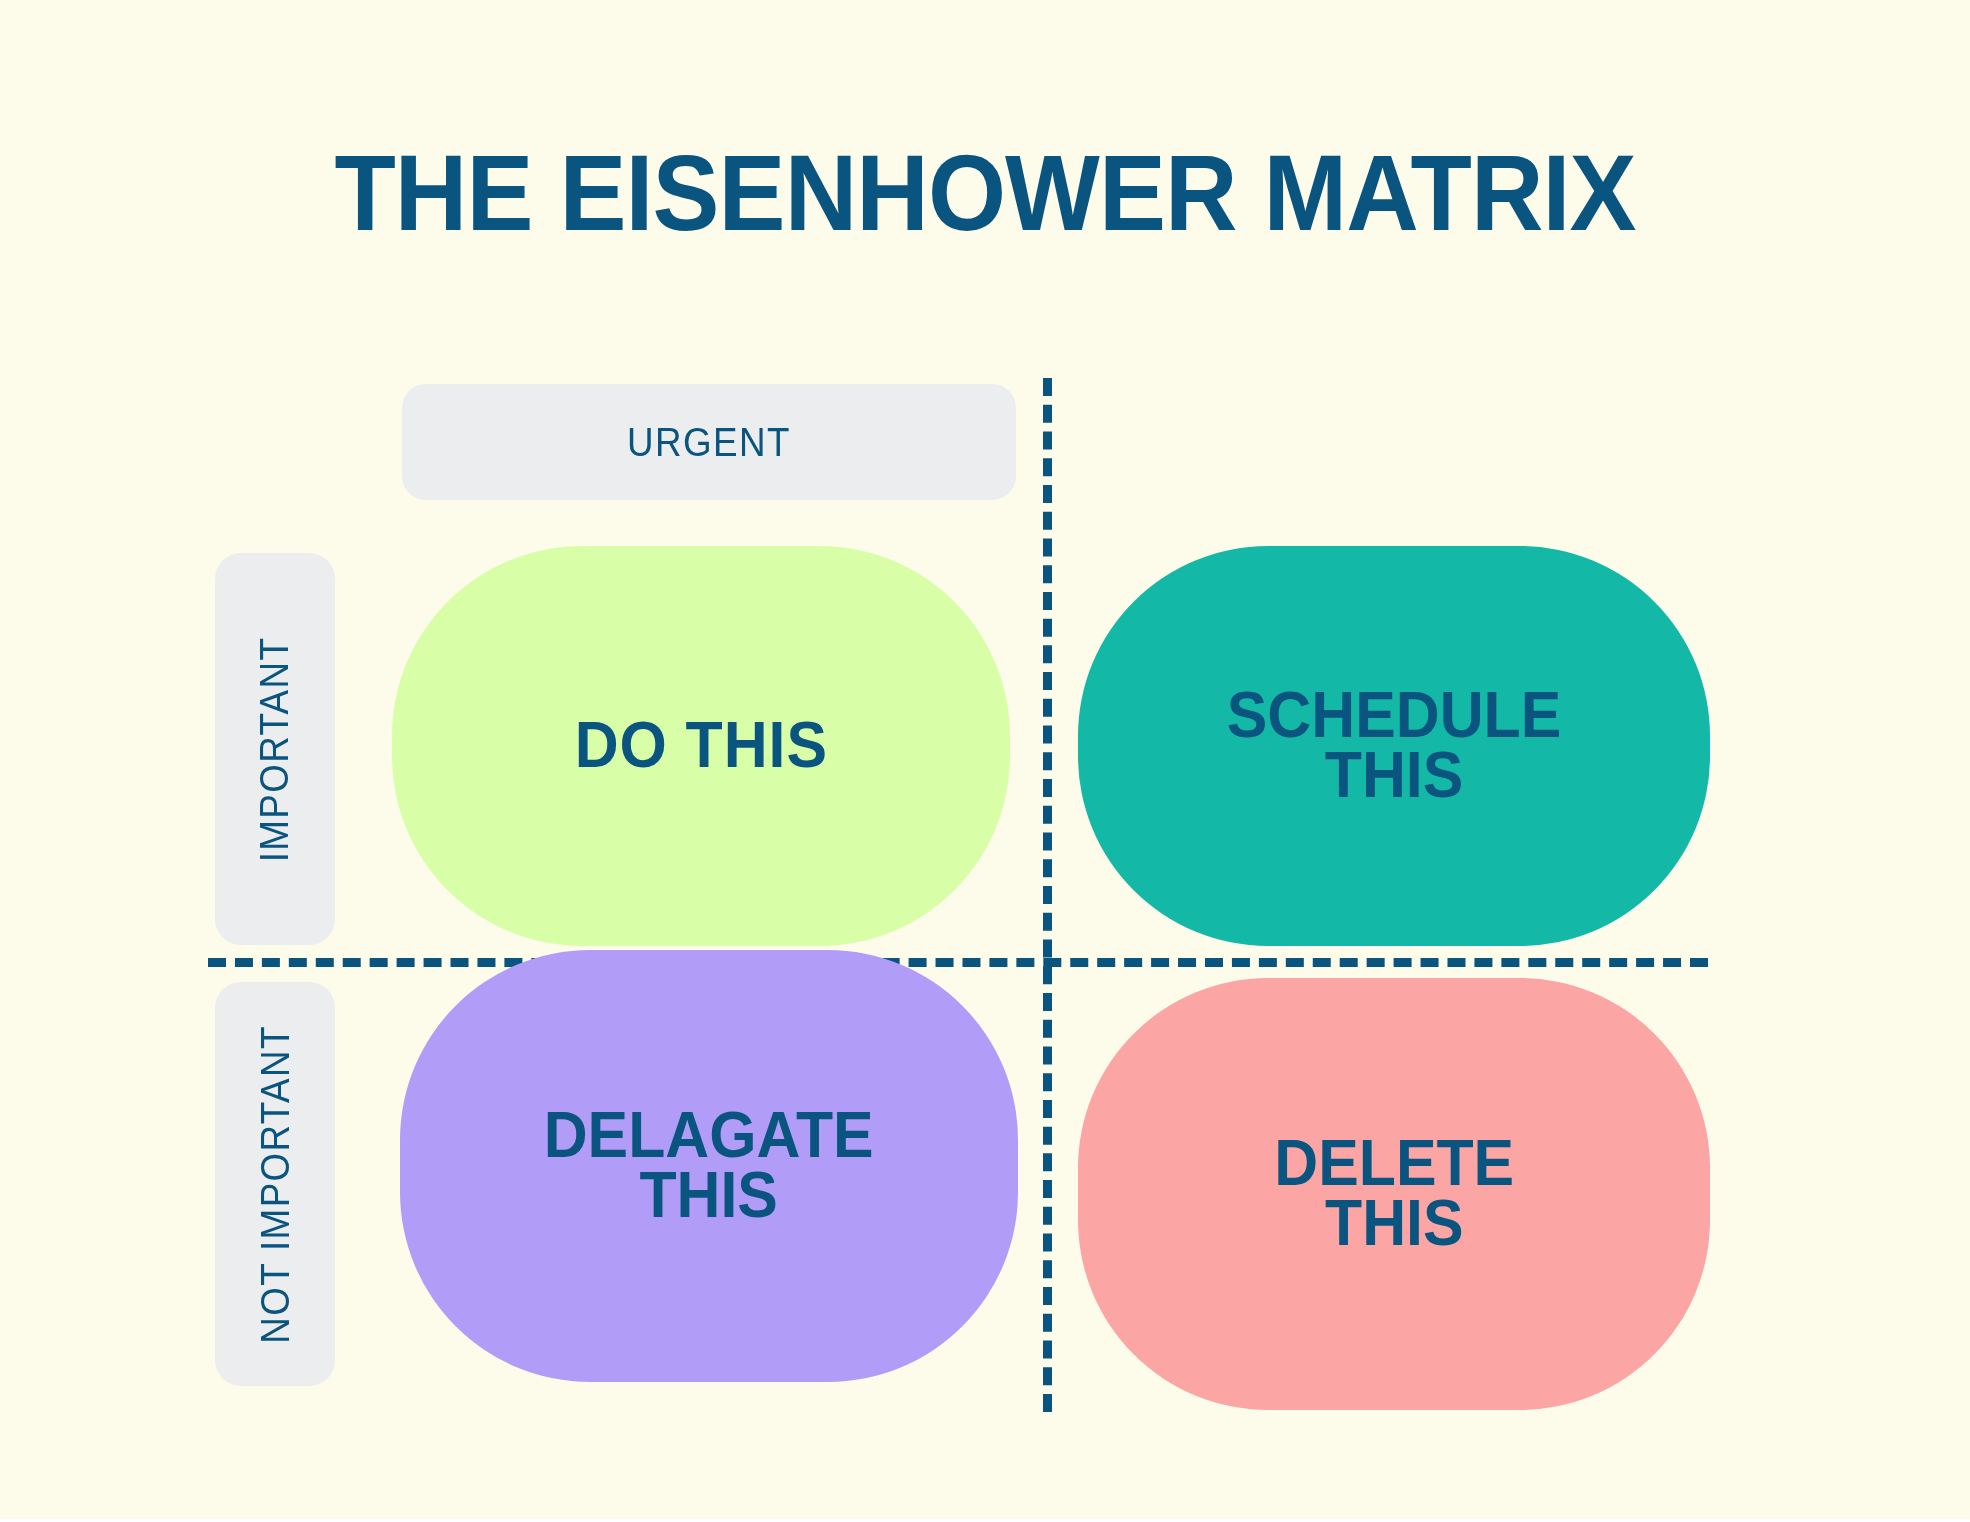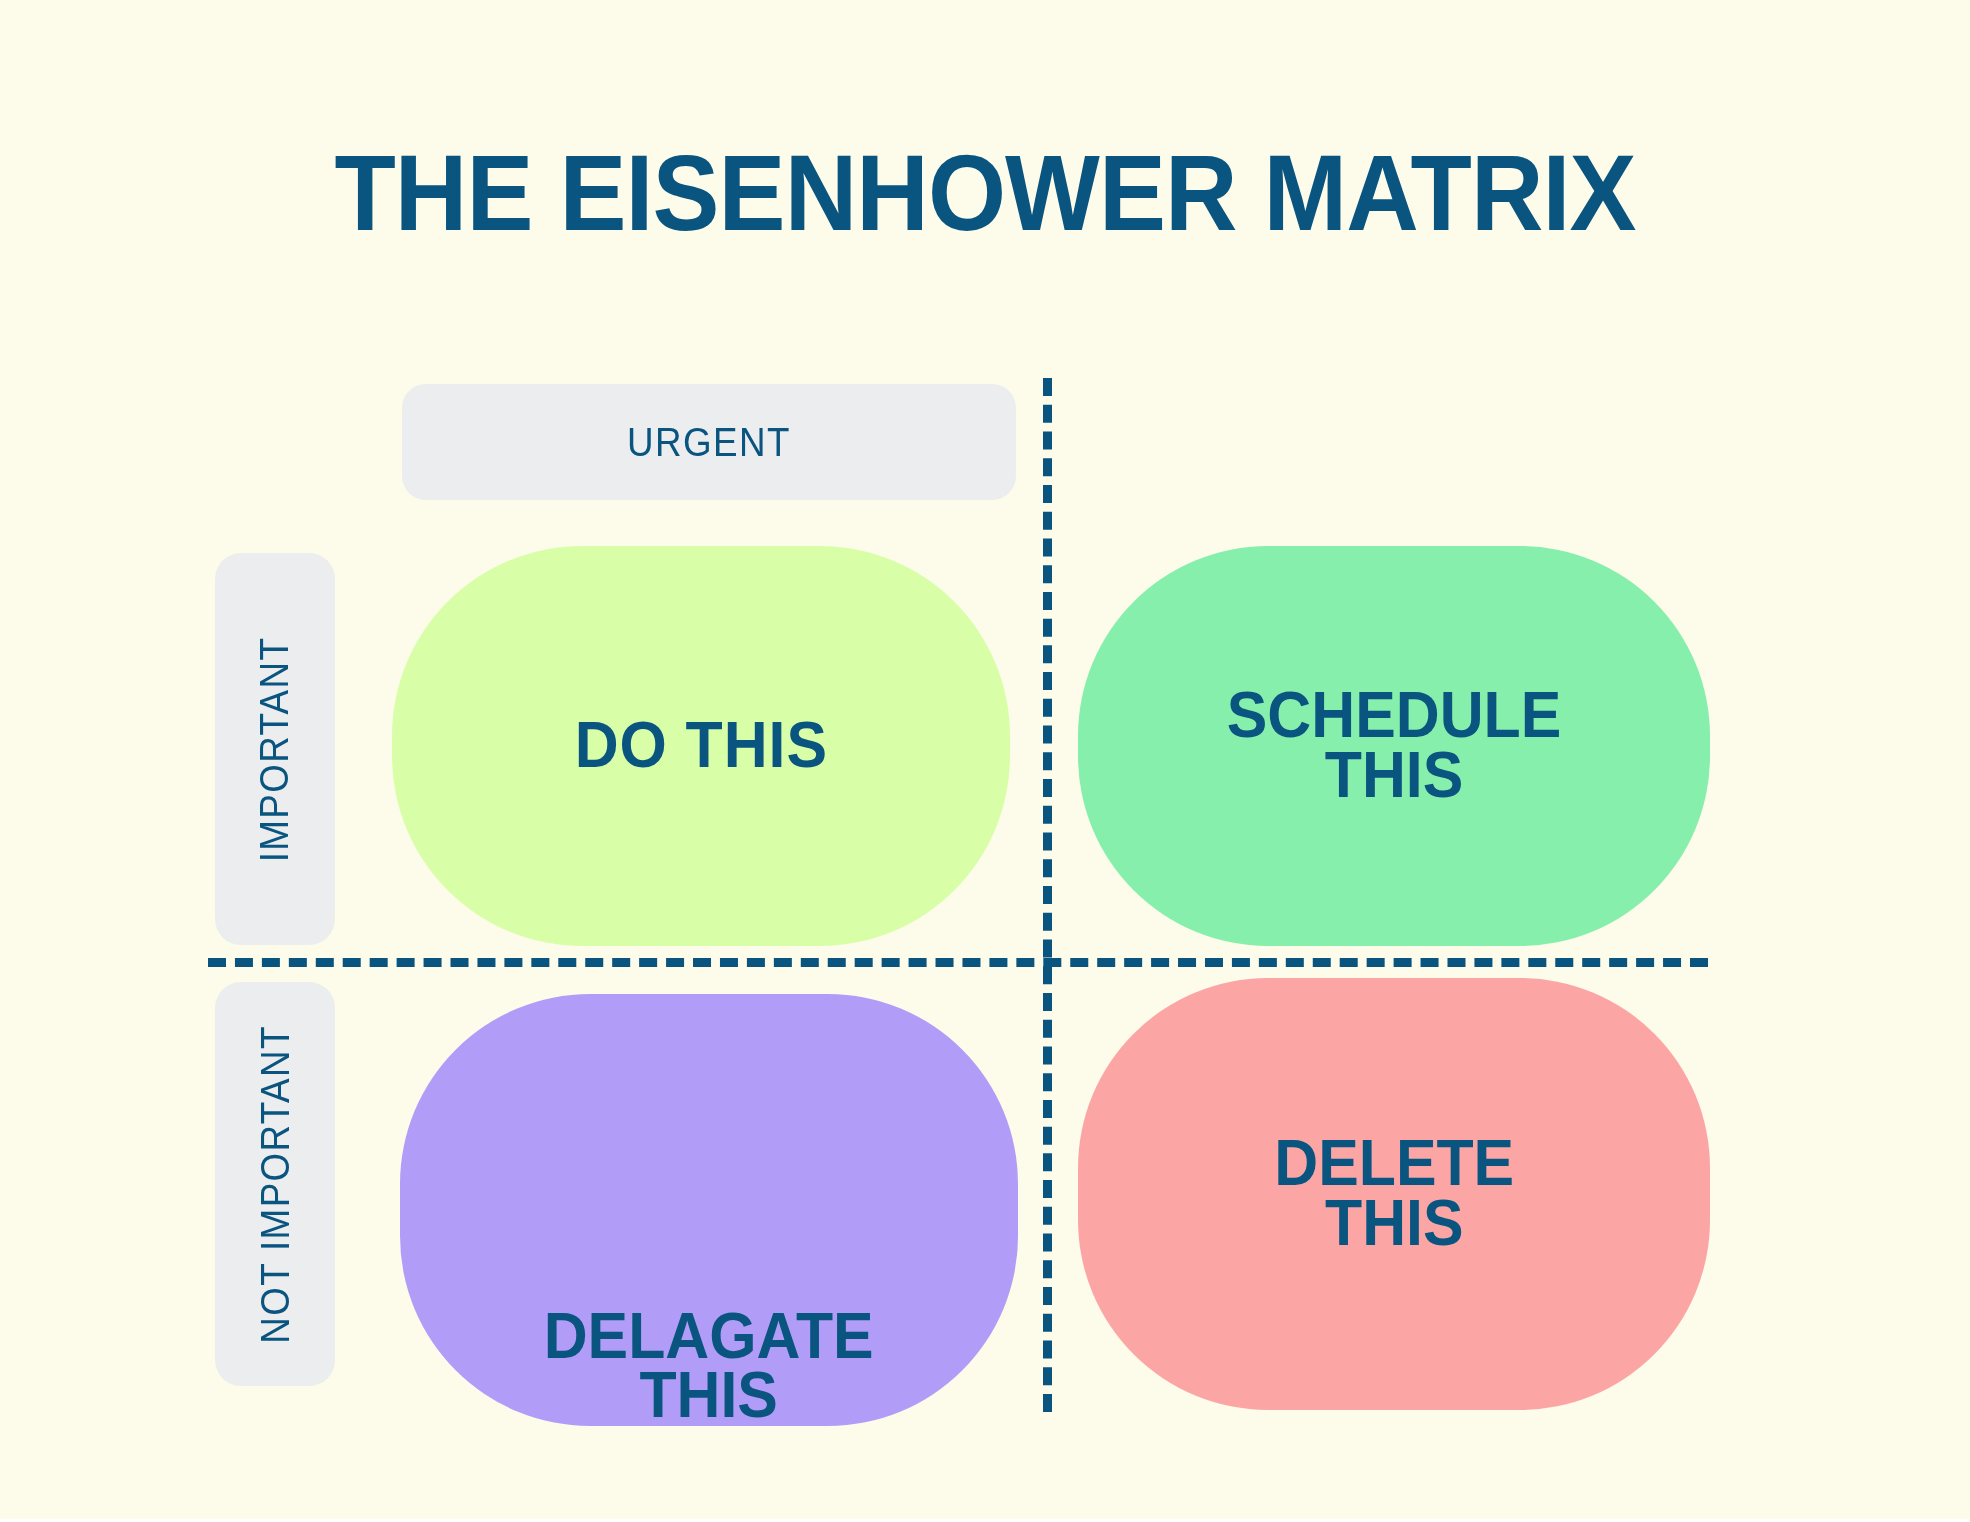--- a/index.html
+++ b/index.html
@@ -119,28 +119,27 @@
   }
 
   #quadrant-do {
     left: 392px; top: 546px; width: 618px; height: 400px;
     background: #D8FFA8;
   }
   #quadrant-do .quadrant-label { font-size: 64px; letter-spacing: 1px; }
 
   #quadrant-schedule {
     left: 1078px; top: 546px; width: 632px; height: 400px;
-    background: #86efac;
+    background: #14b8a6;
   }
   #quadrant-schedule .quadrant-label { font-size: 64px; letter-spacing: 0px; }
 
   #quadrant-delegate {
-    left: 400px; top: 994px; width: 618px; height: 432px;
+    left: 400px; top: 950px; width: 618px; height: 432px;
     background: #B19DF8;
-    align-items: flex-end;
   }
   #quadrant-delegate .quadrant-label { font-size: 64px; letter-spacing: 0px; }
 
   #quadrant-delete {
     left: 1078px; top: 978px; width: 632px; height: 432px;
     background: #fca5a5;
   }
   #quadrant-delete .quadrant-label { font-size: 64px; letter-spacing: 0px; }
 </style>
 </head>

